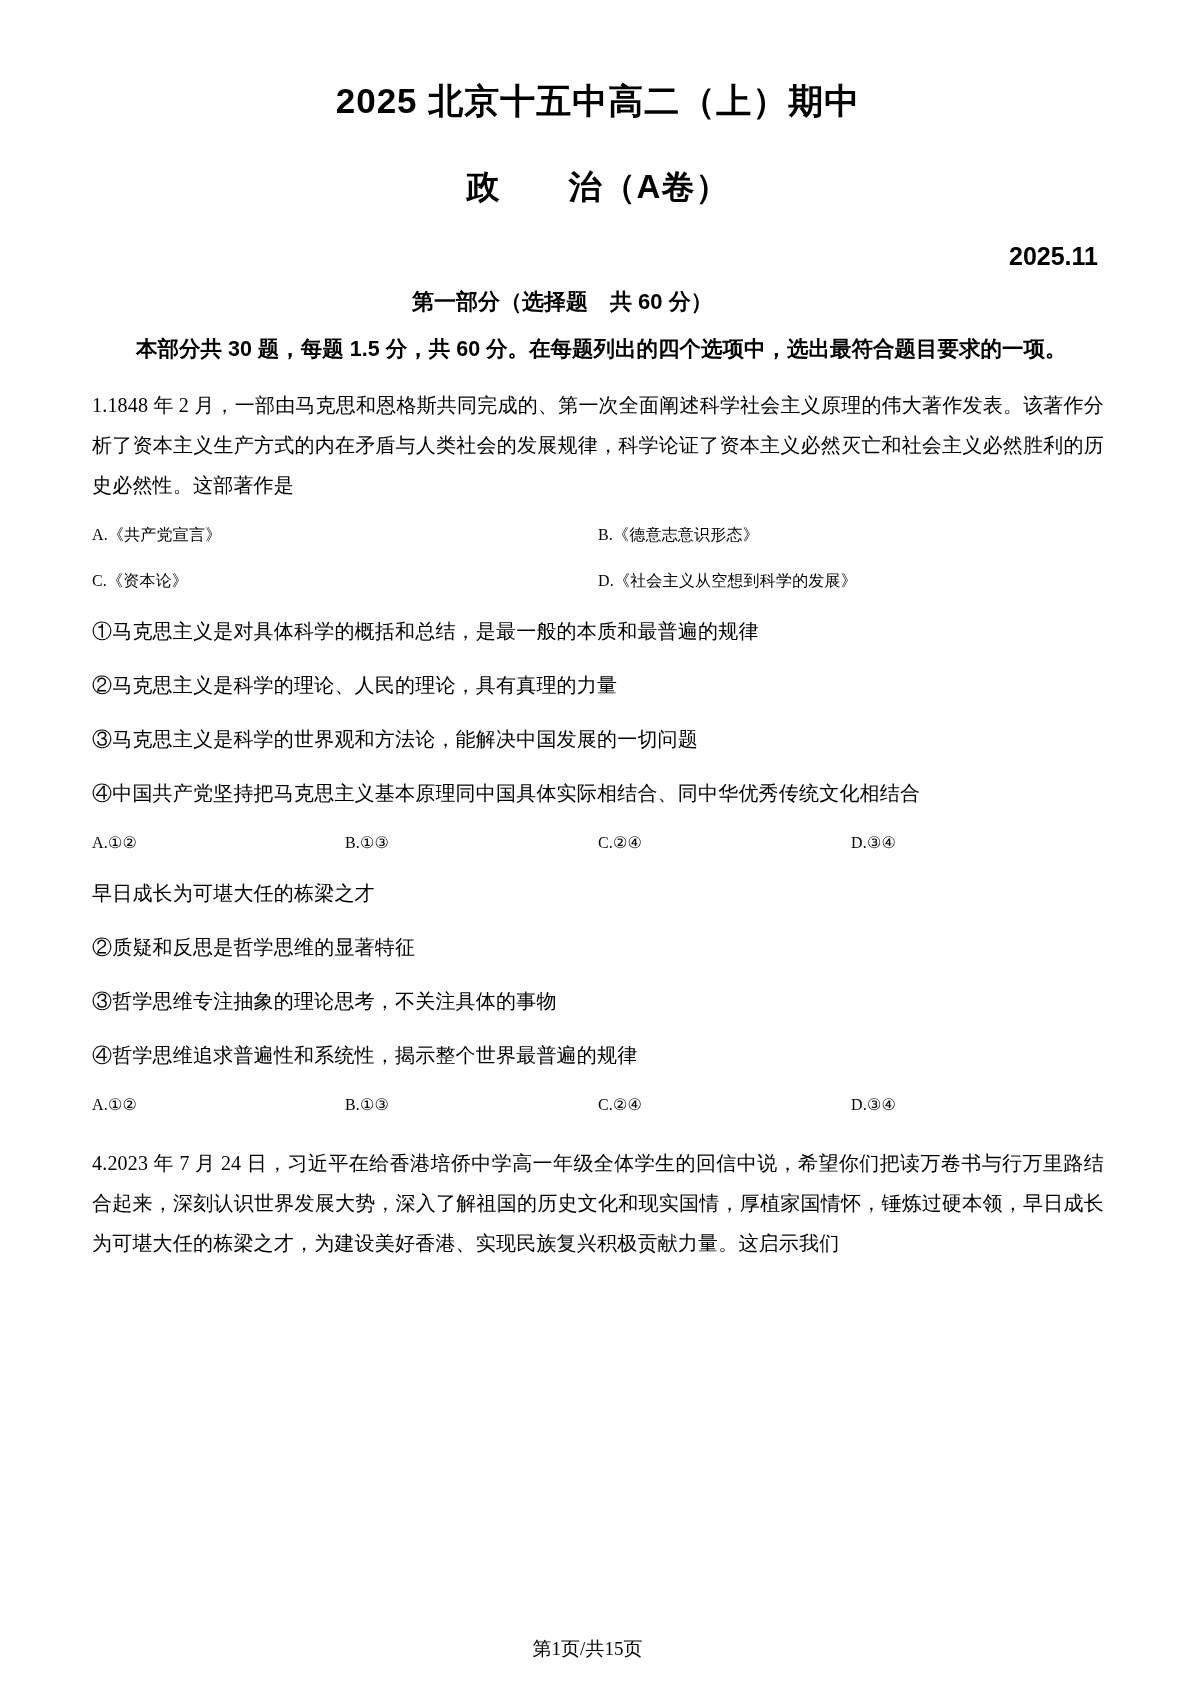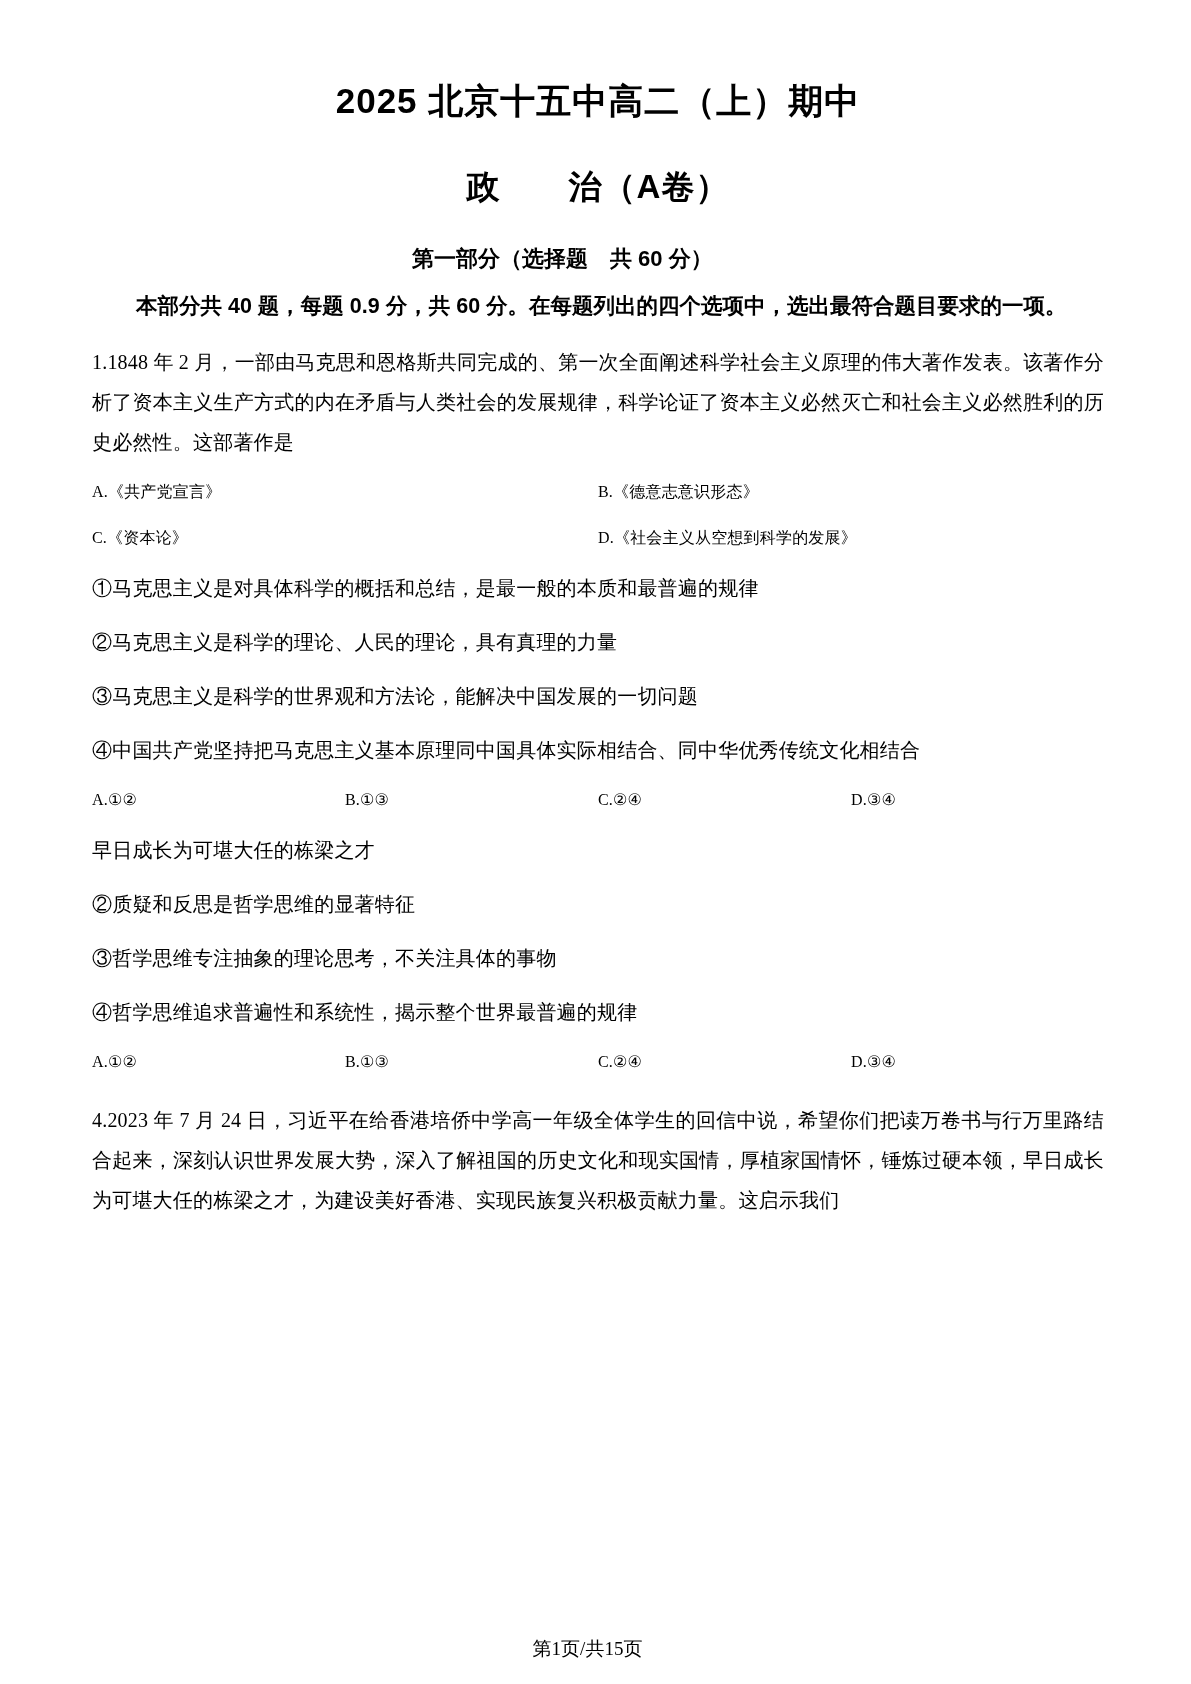--- a/index.html
+++ b/index.html
@@ -51,21 +51,21 @@
     font-family: "Liberation Sans", "DejaVu Sans", sans-serif;
     font-weight: bold;
     font-size: 25px;
     margin-top: 34px;
     padding-right: 6px;
   }
   .section-heading {
     font-family: "Liberation Sans", "DejaVu Sans", sans-serif;
     font-weight: bold;
     font-size: 22px;
-    margin-top: 36px;
+    margin-top: 16px;
     padding-left: 320px;
   }
   .instructions {
     font-family: "Liberation Sans", "DejaVu Sans", sans-serif;
     font-weight: bold;
     font-size: 21.5px;
     line-height: 1.75;
     margin-top: 14px;
     text-indent: 44px;
     text-align: justify;
@@ -112,23 +112,24 @@
   }
 </style>
 </head>
 <body>
 
 <div class="page">
   <div class="content">
 
     <div class="doc-title-1">2025 北京十五中高二（上）期中</div>
     <div class="doc-title-2">政　　治（A卷）</div>
+    <div class="doc-date">2025.11</div>
 
     <div class="section-heading">第一部分（选择题　共 60 分）</div>
-    <div class="instructions">本部分共 40 题，每题 0.9 分，共 60 分。在每题列出的四个选项中，选出最符合题目要求的一项。</div>
+    <div class="instructions">本部分共 30 题，每题 1.5 分，共 60 分。在每题列出的四个选项中，选出最符合题目要求的一项。</div>
 
     <div>
       <div class="q-stem">1.1848 年 2 月，一部由马克思和恩格斯共同完成的、第一次全面阐述科学社会主义原理的伟大著作发表。该著作分析了资本主义生产方式的内在矛盾与人类社会的发展规律，科学论证了资本主义必然灭亡和社会主义必然胜利的历史必然性。这部著作是</div>
       <div class="opt-row two-col">
         <div class="opt">A.《共产党宣言》</div>
         <div class="opt">B.《德意志意识形态》</div>
       </div>
       <div class="opt-row two-col">
         <div class="opt">C.《资本论》</div>
         <div class="opt">D.《社会主义从空想到科学的发展》</div>

